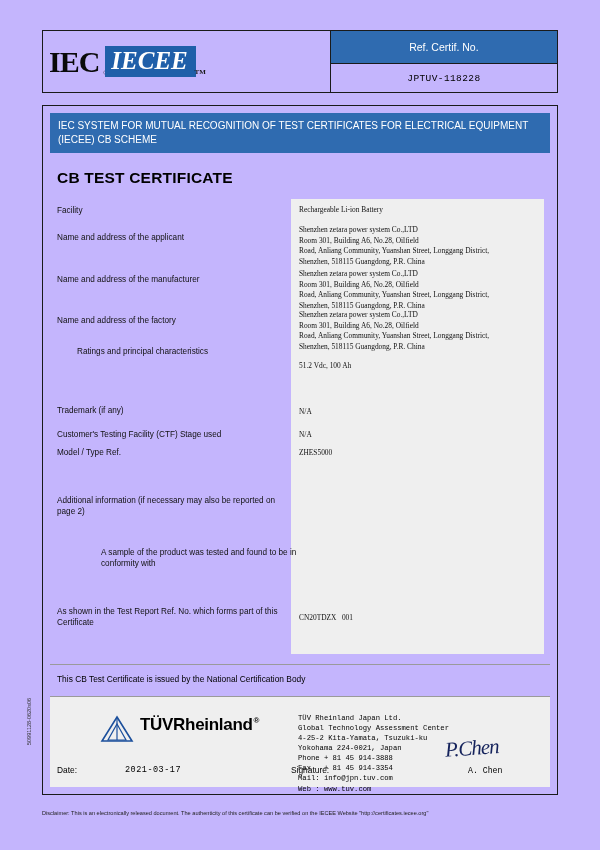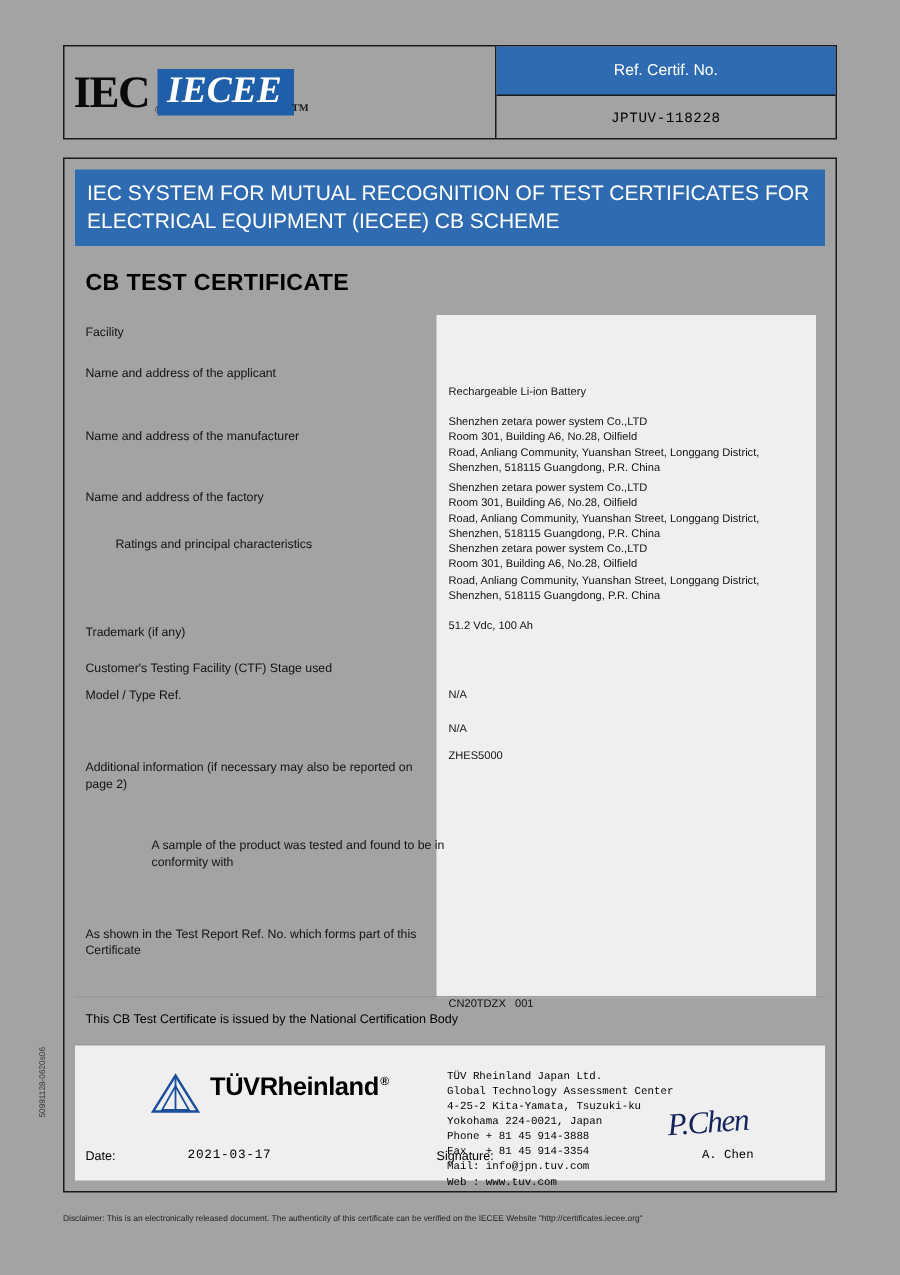--- a/index.html
+++ b/index.html
@@ -13,21 +13,21 @@
     font-family: "Liberation Sans", sans-serif;
     color: #000000;
     position: relative;
     overflow: hidden;
   }
   .page {
     position: absolute;
     left: 0; top: 0;
     width: 600px;
     height: 850px;
-    background: #a3a3a3;
+    background: #c4b5fd;
   }
 
   
   .header {
     position: absolute;
     left: 42px;
     top: 30px;
     width: 516px;
     height: 63px;
     border: 1px solid #1a1a1a;
@@ -117,21 +117,21 @@
     top: 105px;
     width: 516px;
     height: 690px;
     border: 1px solid #1a1a1a;
     box-sizing: border-box;
   }
   .blue-band {
     margin: 7px 7px 0 7px;
     background: #2f6bb0;
     color: #ffffff;
-    font-size: 14px;
+    font-size: 10px;
     line-height: 1.35;
     padding: 6px 8px 7px 8px;
   }
   .cb-title {
     margin: 16px 0 0 14px;
     font-size: 15.5px;
     font-weight: bold;
     letter-spacing: 0.2px;
   }
 
@@ -154,26 +154,25 @@
     left: 14px;
     width: 230px;
     font-size: 8.2px;
     line-height: 1.35;
     color: #111;
   }
   .value {
     position: absolute;
     left: 256px;
     width: 245px;
-    font-family: Liberation Sans, sans-serif;
+    font-family: Liberation Serif, serif;
     font-size: 7.4px;
     line-height: 1.42;
     color: #111;
     white-space: pre-wrap;
-    margin-top: 40px;
   }
 
   .issued-line {
     position: absolute;
     left: 14px;
     top: 568px;
     font-size: 8.4px;
   }
   .hr-issued {
     position: absolute;

